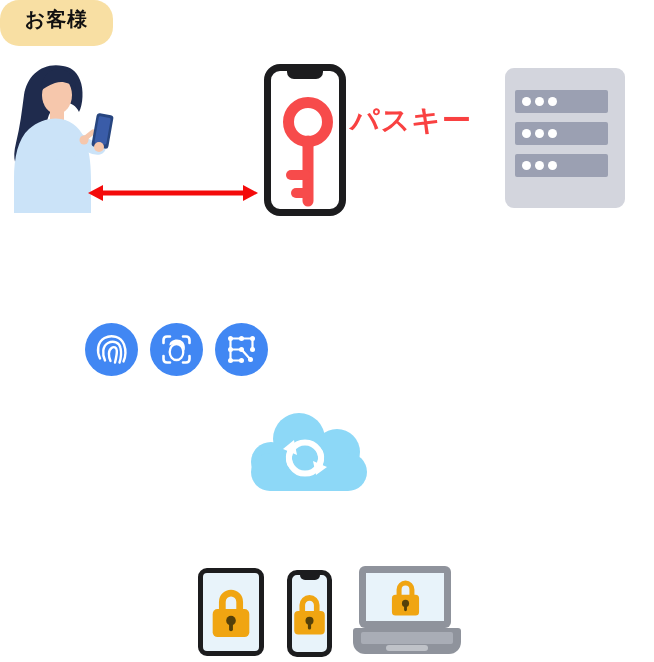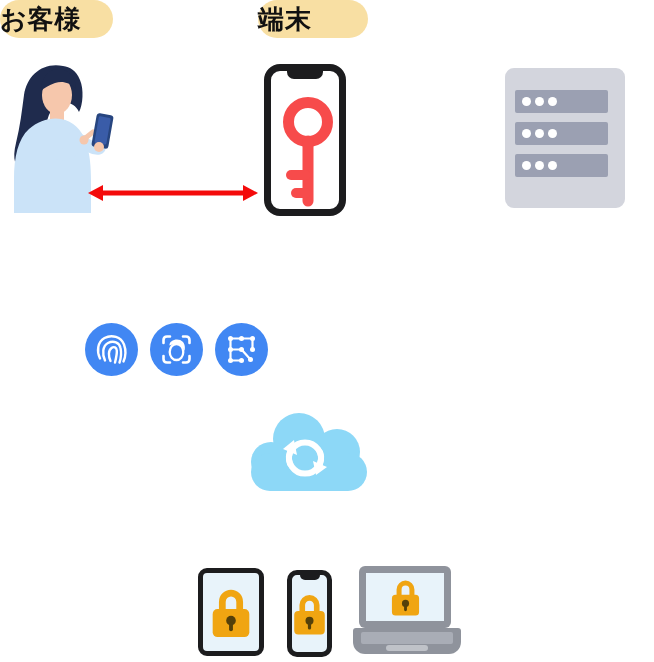--- a/index.html
+++ b/index.html
@@ -1,24 +1,24 @@
 <!DOCTYPE html>
 <html style="--label-pill-bg: #F8DFA3; --label-text: #111111; --passkey-text: #F94141; --arrow-red: #F40B0B; --key-red: #F74B4B; --auth-blue: #4187F3; --cloud-blue: #8DD8F7; --lock-orange: #F0A512; --lock-keyhole: #54400A; --server-body: #D3D5DD; --server-bar: #9BA0B2; --device-screen: #E8F3FA; --device-frame: #1C1C1E; --laptop-gray: #8F939C; --laptop-deck: #A9ADB6; --laptop-trackpad: #BFC2C8; --hair: #1F2B4D; --skin: #F6C7AC; --shirt: #CBE3F8; --phone-navy: #27457F; --phone-navy-light: #3A5CA8;"><head>
 <meta charset="utf-8">
 <style>
   html,body{margin:0;padding:0;background:#fff;}
   #stage{
     position:relative;width:654px;height:662px;background:#fff;overflow:hidden;
     font-family:"DejaVu Sans","Liberation Sans",sans-serif;
   }
   .pill{
-    position:absolute;height:38px;border-radius:19px;
+    position:absolute;height:46px;border-radius:19px;
     background:var(--label-pill-bg,#F8DFA3);
     color:var(--label-text,#111);
-    font-size:26px;font-weight:bold;line-height:38px;text-align:left;
+    font-size:20px;font-weight:bold;line-height:38px;text-align:center;
     letter-spacing:1px;white-space:nowrap;
   }
   #pill-customer{left:0;top:8;width:113px;}
   #pill-device{left:258px;top:8;width:110px;}
   #pill-webapp{left:478px;top:8;width:176px;}
 
   #woman{position:absolute;left:5px;top:55px;width:130px;height:170px;}
   #arrow{position:absolute;left:88px;top:182px;width:170px;height:22px;}
 
   #phone-key{
@@ -89,21 +89,20 @@
     position:absolute;left:33px;bottom:3px;width:42px;height:6px;border-radius:3px;
     background:var(--laptop-trackpad,#BFC2C8);
   }
 </style>
 </head>
 <body>
 
 <div id="stage">
 
   <div class="pill" id="pill-customer">お客様</div>
-  <div class="pill" id="pill-device">端末</div>
 
   <svg id="woman" viewBox="0 0 130 170">
     <path fill="var(--hair,#1F2B4D)" d="M58,11 C38,7 22,20 19,40 C17,55 15,72 11,88 C7,104 10,114 19,116 C29,118 37,110 40,100 C42,93 41,85 41,78 C41,64 45,54 52,50 C60,45 70,48 74,57 C78,50 79,34 75,25 C71,15 65,12 58,11 Z"></path>
     <rect x="45" y="52" width="14" height="14" fill="var(--skin,#F6C7AC)"></rect>
     <ellipse cx="52" cy="40" rx="15" ry="19" fill="var(--skin,#F6C7AC)"></ellipse>
     <path fill="var(--hair,#1F2B4D)" d="M36,36 C36,20 46,13 55,14 C66,15 71,24 71,34 C64,27 57,26 50,28 C44,30 39,33 36,36 Z"></path>
     <path fill="var(--shirt,#CBE3F8)" d="M9,158 L9,124 C9,102 13,84 24,74 C33,66 46,62 56,64 C68,66 77,75 81,87 C85,99 86,112 86,126 L86,158 Z"></path>
     <path fill="none" stroke="var(--shirt,#CBE3F8)" stroke-width="13" stroke-linecap="round" d="M70,82 C80,90 88,94 94,93"></path>
     <path fill="none" stroke="var(--shirt,#CBE3F8)" stroke-width="12" stroke-linecap="round" d="M56,100 C64,99 72,93 78,86"></path>
     <circle cx="79" cy="85" r="4.5" fill="var(--skin,#F6C7AC)"></circle>
@@ -124,20 +123,21 @@
   <div id="phone-key">
     <div class="notch"></div>
     <svg id="key-svg" viewBox="0 0 58 112">
       <circle cx="31" cy="27" r="19.5" fill="none" stroke="var(--key-red,#F74B4B)" stroke-width="11"></circle>
       <line x1="31" y1="46" x2="31" y2="106" stroke="var(--key-red,#F74B4B)" stroke-width="11" stroke-linecap="round"></line>
       <line x1="29" y1="80" x2="14" y2="80" stroke="var(--key-red,#F74B4B)" stroke-width="10" stroke-linecap="round"></line>
       <line x1="29" y1="98" x2="19" y2="98" stroke="var(--key-red,#F74B4B)" stroke-width="10" stroke-linecap="round"></line>
     </svg>
   </div>
 
+  <div id="passkey-label">パスキー</div>
 
   <div id="server">
     <div class="server-bar" id="bar1">
       <span class="dot"></span>
         <span class="dot"></span>
         <span class="dot"></span>
     </div>
     <div class="server-bar" id="bar2">
       <span class="dot"></span>
         <span class="dot"></span>

